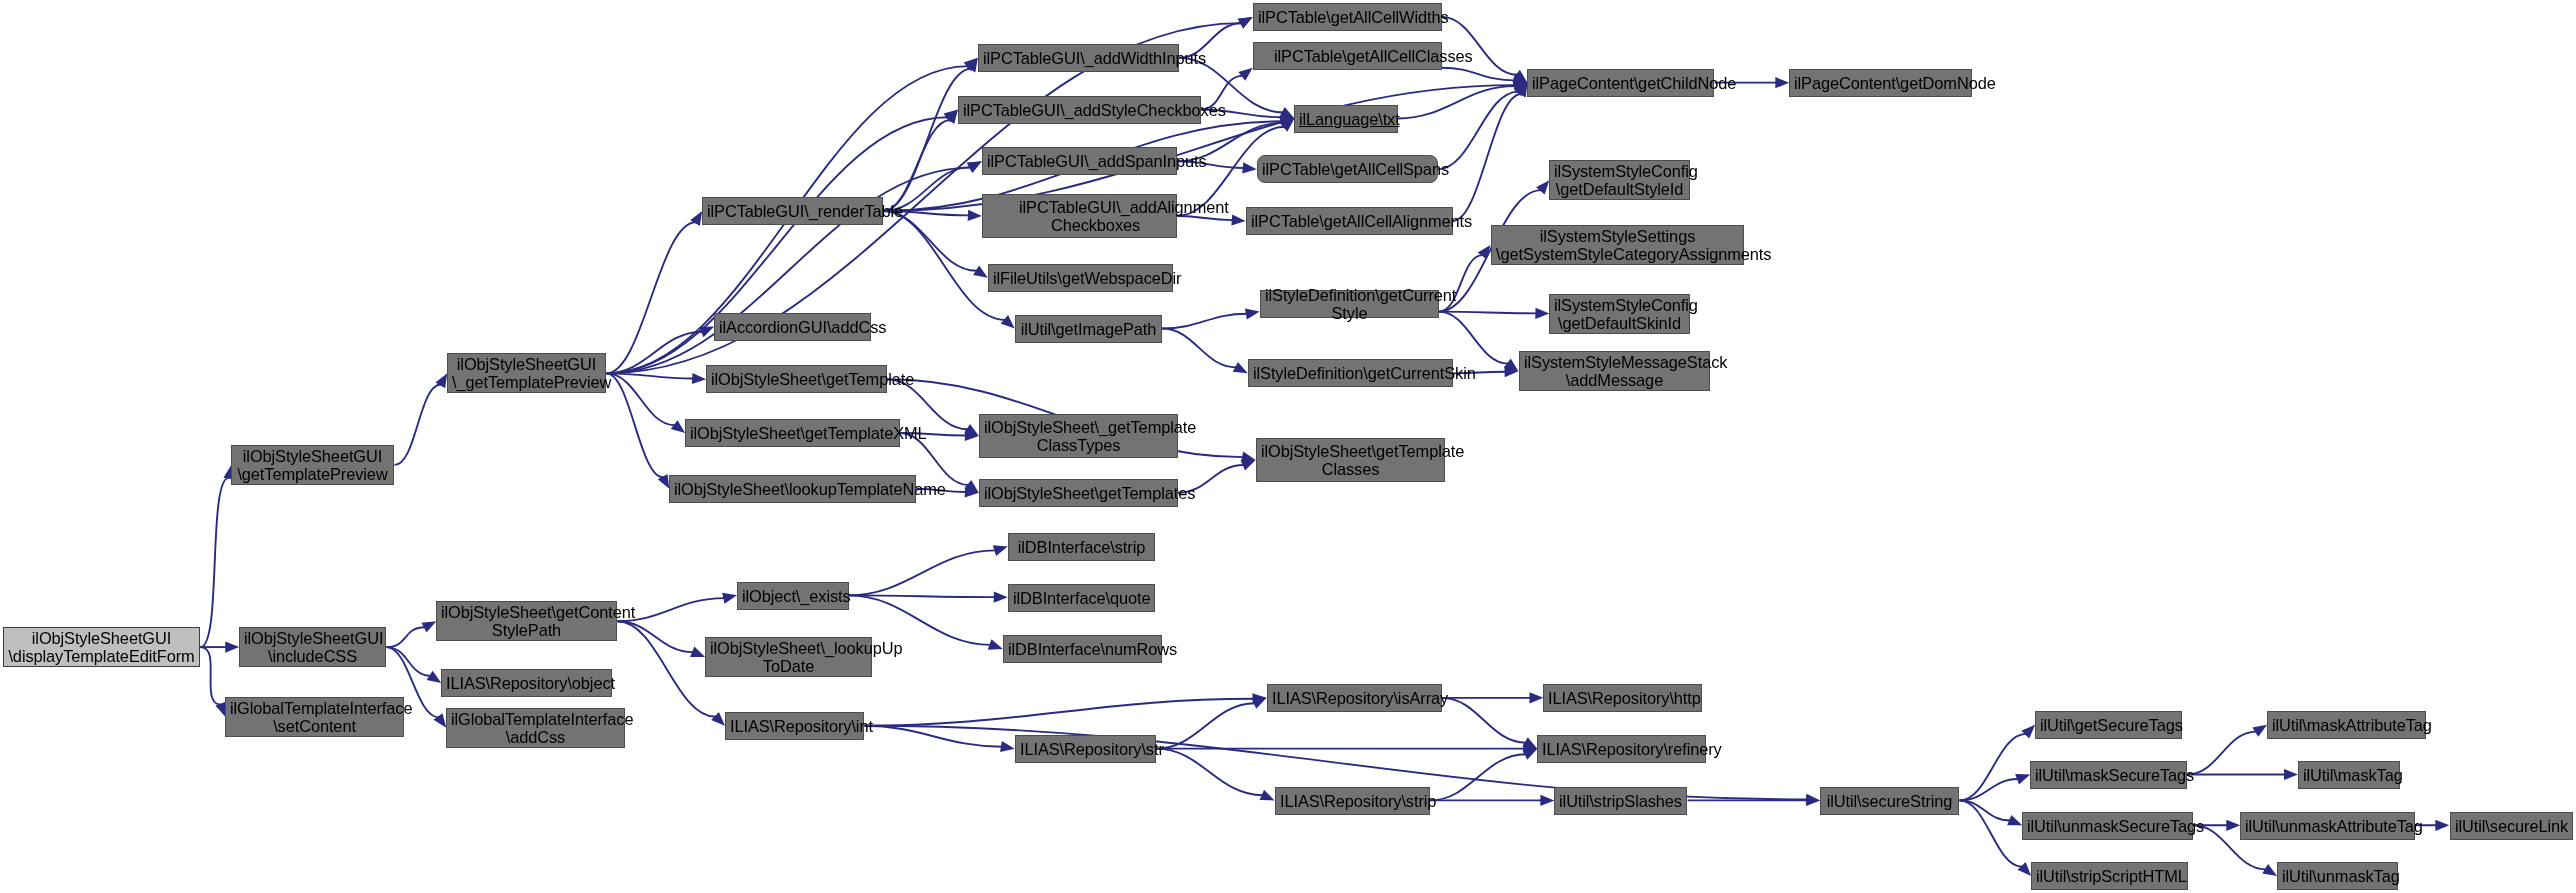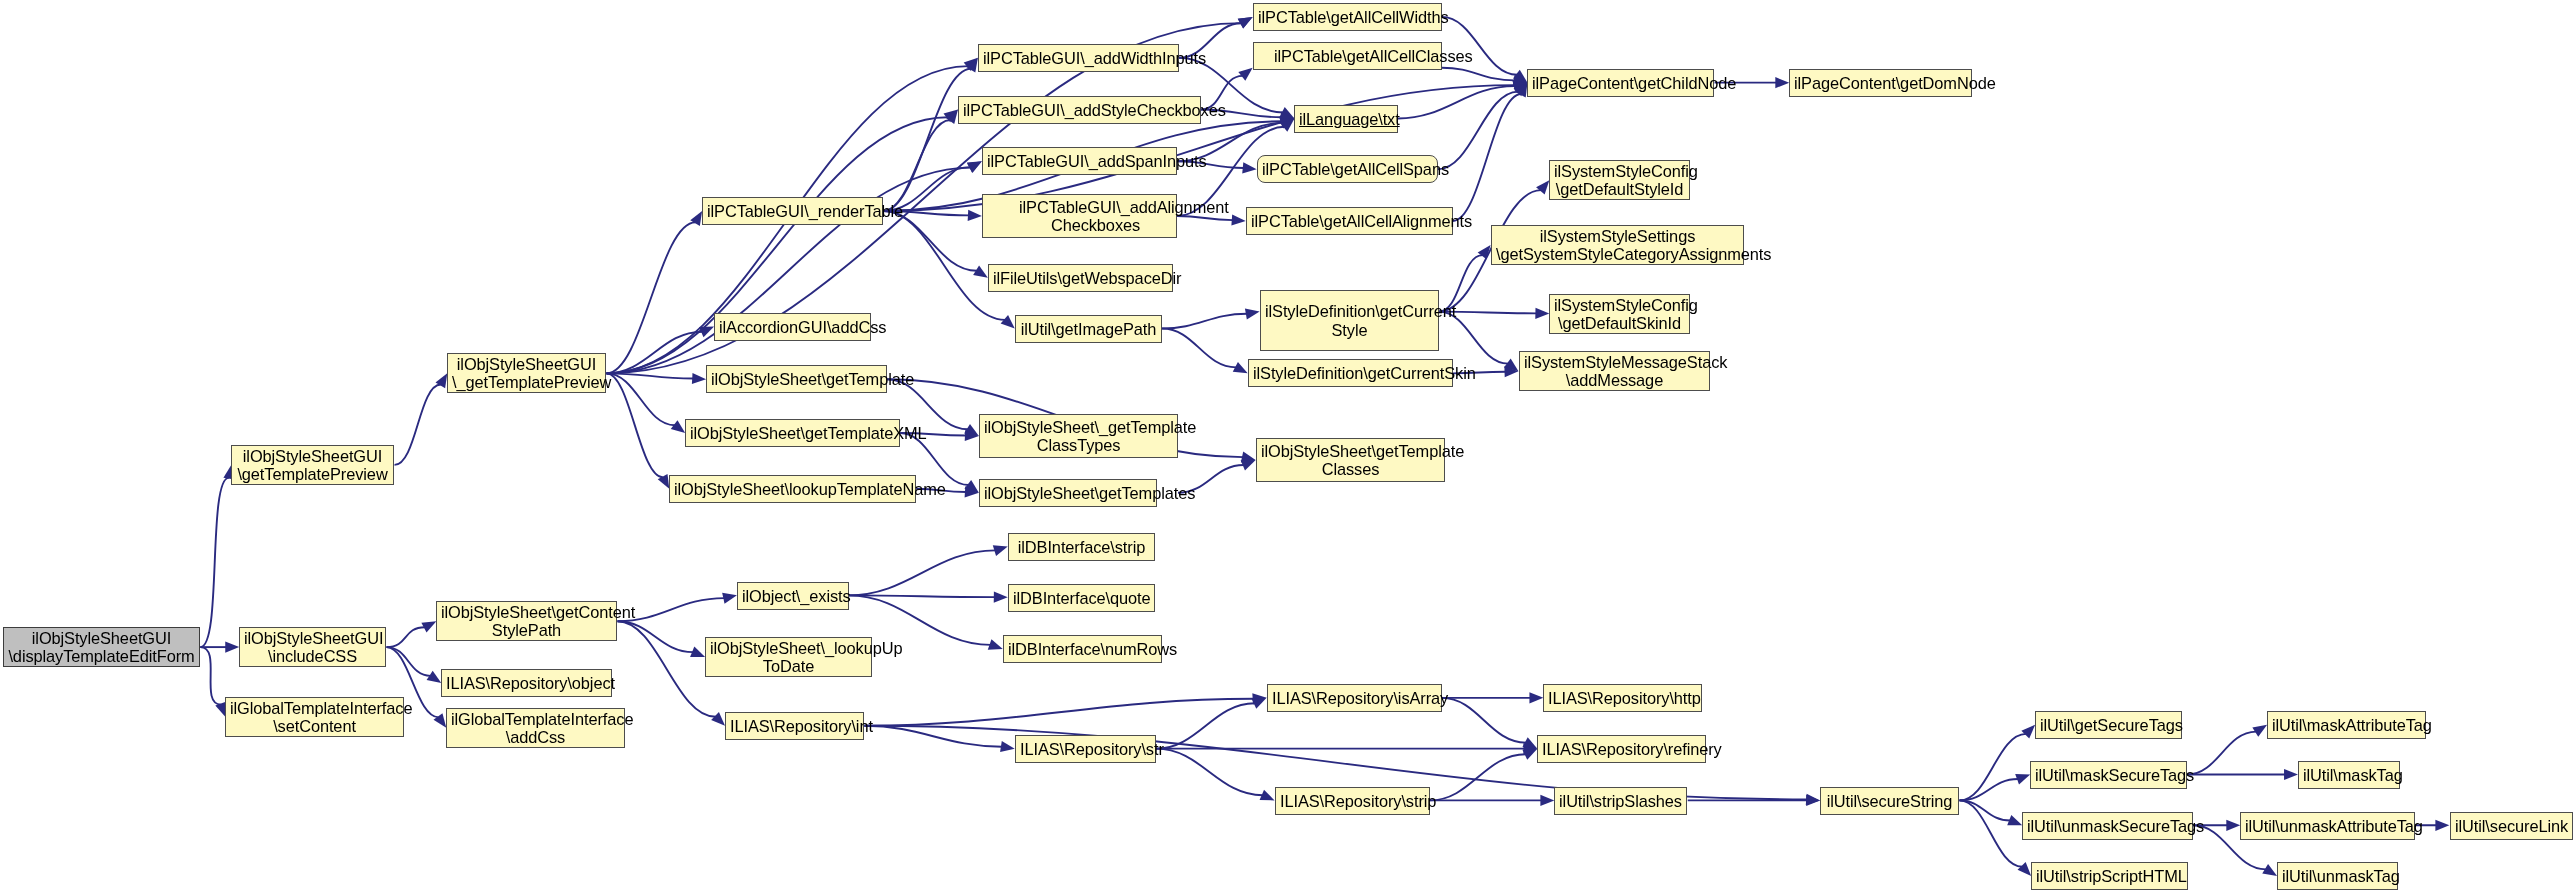--- a/index.html
+++ b/index.html
@@ -25,21 +25,21 @@
     pointer-events: none;
   }
   .node {
     position: absolute;
     box-sizing: border-box;
     display: flex;
     align-items: center;
     justify-content: center;
     text-align: center;
     border: 1.6px solid #4d4d4d;
-    background: #fef9c3;
+    background: #737373;
     color: #000000;
     font-size: 16.4px;
     line-height: 1.12;
     letter-spacing: -0.1px;
     white-space: pre-line;
     padding: 0 4px;
     z-index: 3;
   }
   .node.root {
     background: #bfbfbf;
@@ -237,31 +237,31 @@
     <div class="node" style="left: 725px; top: 712px; width: 139px; height: 28px;"><span class="label">ILIAS\Repository\int</span></div>
     <div class="node" style="left: 978px; top: 44px; width: 201px; height: 28px;"><span class="label">ilPCTableGUI\_addWidthInputs</span></div>
     <div class="node" style="left: 958px; top: 96px; width: 243px; height: 28px;"><span class="label">ilPCTableGUI\_addStyleCheckboxes</span></div>
     <div class="node" style="left: 982px; top: 147px; width: 195px; height: 28px;"><span class="label">ilPCTableGUI\_addSpanInputs</span></div>
     <div class="node" style="left: 982px; top: 194px; width: 195px; height: 44px; padding-left: 36px;"><span class="label">ilPCTableGUI\_addAlignment
 Checkboxes</span></div>
     <div class="node" style="left: 988px; top: 264px; width: 185px; height: 28px;"><span class="label">ilFileUtils\getWebspaceDir</span></div>
     <div class="node" style="left: 1015px; top: 315px; width: 147px; height: 28px;"><span class="label">ilUtil\getImagePath</span></div>
     <div class="node" style="left: 979px; top: 414px; width: 199px; height: 44px;"><span class="label">ilObjStyleSheet\_getTemplate
 ClassTypes</span></div>
-    <div class="node" style="left: 979px; top: 479px; width: 178px; height: 28px;"><span class="label">ilObjStyleSheet\getTemplates</span></div>
+    <div class="node" style="left: 979px; top: 479px; width: 199px; height: 28px;"><span class="label">ilObjStyleSheet\getTemplates</span></div>
     <div class="node" style="left: 1008px; top: 533px; width: 147px; height: 28px;"><span class="label">ilDBInterface\strip</span></div>
     <div class="node" style="left: 1008px; top: 584px; width: 147px; height: 28px;"><span class="label">ilDBInterface\quote</span></div>
     <div class="node" style="left: 1003px; top: 635px; width: 159px; height: 28px;"><span class="label">ilDBInterface\numRows</span></div>
     <div class="node" style="left: 1015px; top: 735px; width: 141px; height: 28px;"><span class="label">ILIAS\Repository\str</span></div>
     <div class="node" style="left: 1253px; top: 3px; width: 189px; height: 28px;"><span class="label">ilPCTable\getAllCellWidths</span></div>
     <div class="node" style="left: 1253px; top: 42px; width: 189px; height: 28px; padding-left: 20px;"><span class="label">ilPCTable\getAllCellClasses</span></div>
     <div class="node" style="left: 1294px; top: 105px; width: 104px; height: 28px; text-decoration: underline;"><span class="label">ilLanguage\txt</span></div>
     <div class="node" style="left: 1257px; top: 155px; width: 181px; height: 28px; border-radius: 8px;"><span class="label">ilPCTable\getAllCellSpans</span></div>
     <div class="node" style="left: 1246px; top: 207px; width: 207px; height: 28px;"><span class="label">ilPCTable\getAllCellAlignments</span></div>
-    <div class="node" style="left: 1260px; top: 290px; width: 179px; height: 61px;"><span class="label">ilStyleDefinition\getCurrent
+    <div class="node" style="left: 1260px; top: 290px; width: 179px; height: 28px;"><span class="label">ilStyleDefinition\getCurrent
 Style</span></div>
     <div class="node" style="left: 1248px; top: 359px; width: 205px; height: 28px;"><span class="label">ilStyleDefinition\getCurrentSkin</span></div>
     <div class="node" style="left: 1256px; top: 438px; width: 189px; height: 44px;"><span class="label">ilObjStyleSheet\getTemplate
 Classes</span></div>
     <div class="node" style="left: 1267px; top: 684px; width: 175px; height: 28px;"><span class="label">ILIAS\Repository\isArray</span></div>
     <div class="node" style="left: 1537px; top: 735px; width: 169px; height: 28px;"><span class="label">ILIAS\Repository\refinery</span></div>
     <div class="node" style="left: 1275px; top: 787px; width: 155px; height: 28px;"><span class="label">ILIAS\Repository\strip</span></div>
     <div class="node" style="left: 1554px; top: 787px; width: 133px; height: 28px;"><span class="label">ilUtil\stripSlashes</span></div>
     <div class="node" style="left: 1543px; top: 684px; width: 159px; height: 28px;"><span class="label">ILIAS\Repository\http</span></div>
     <div class="node" style="left: 1527px; top: 69px; width: 187px; height: 28px;"><span class="label">ilPageContent\getChildNode</span></div>

